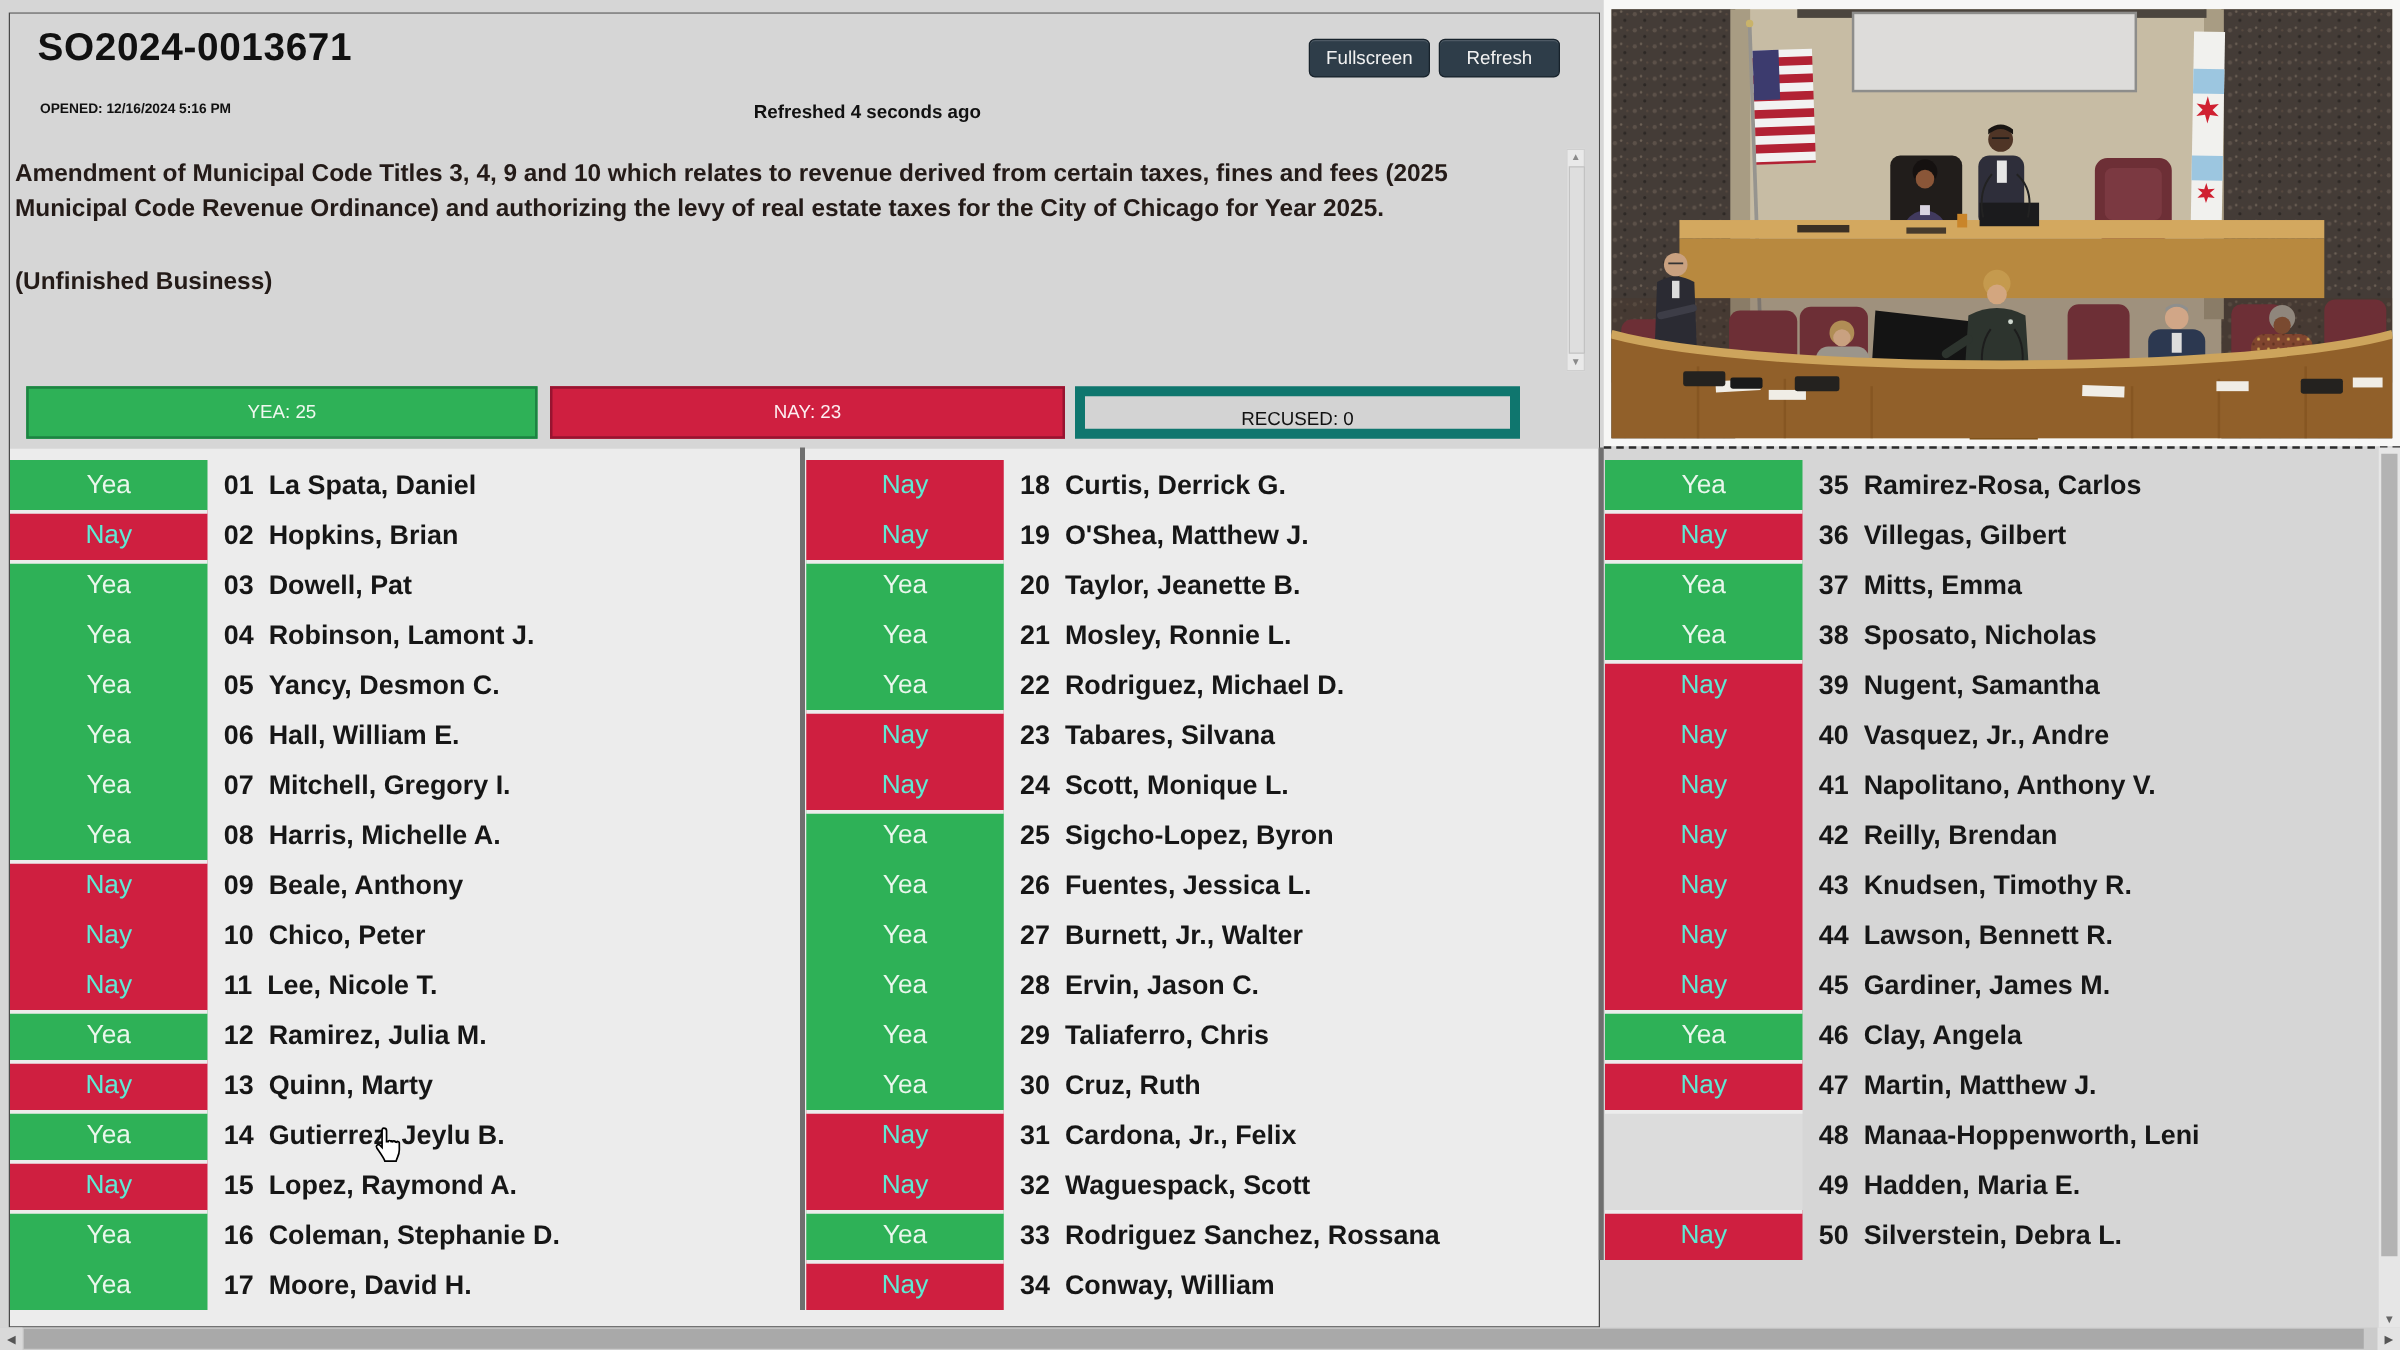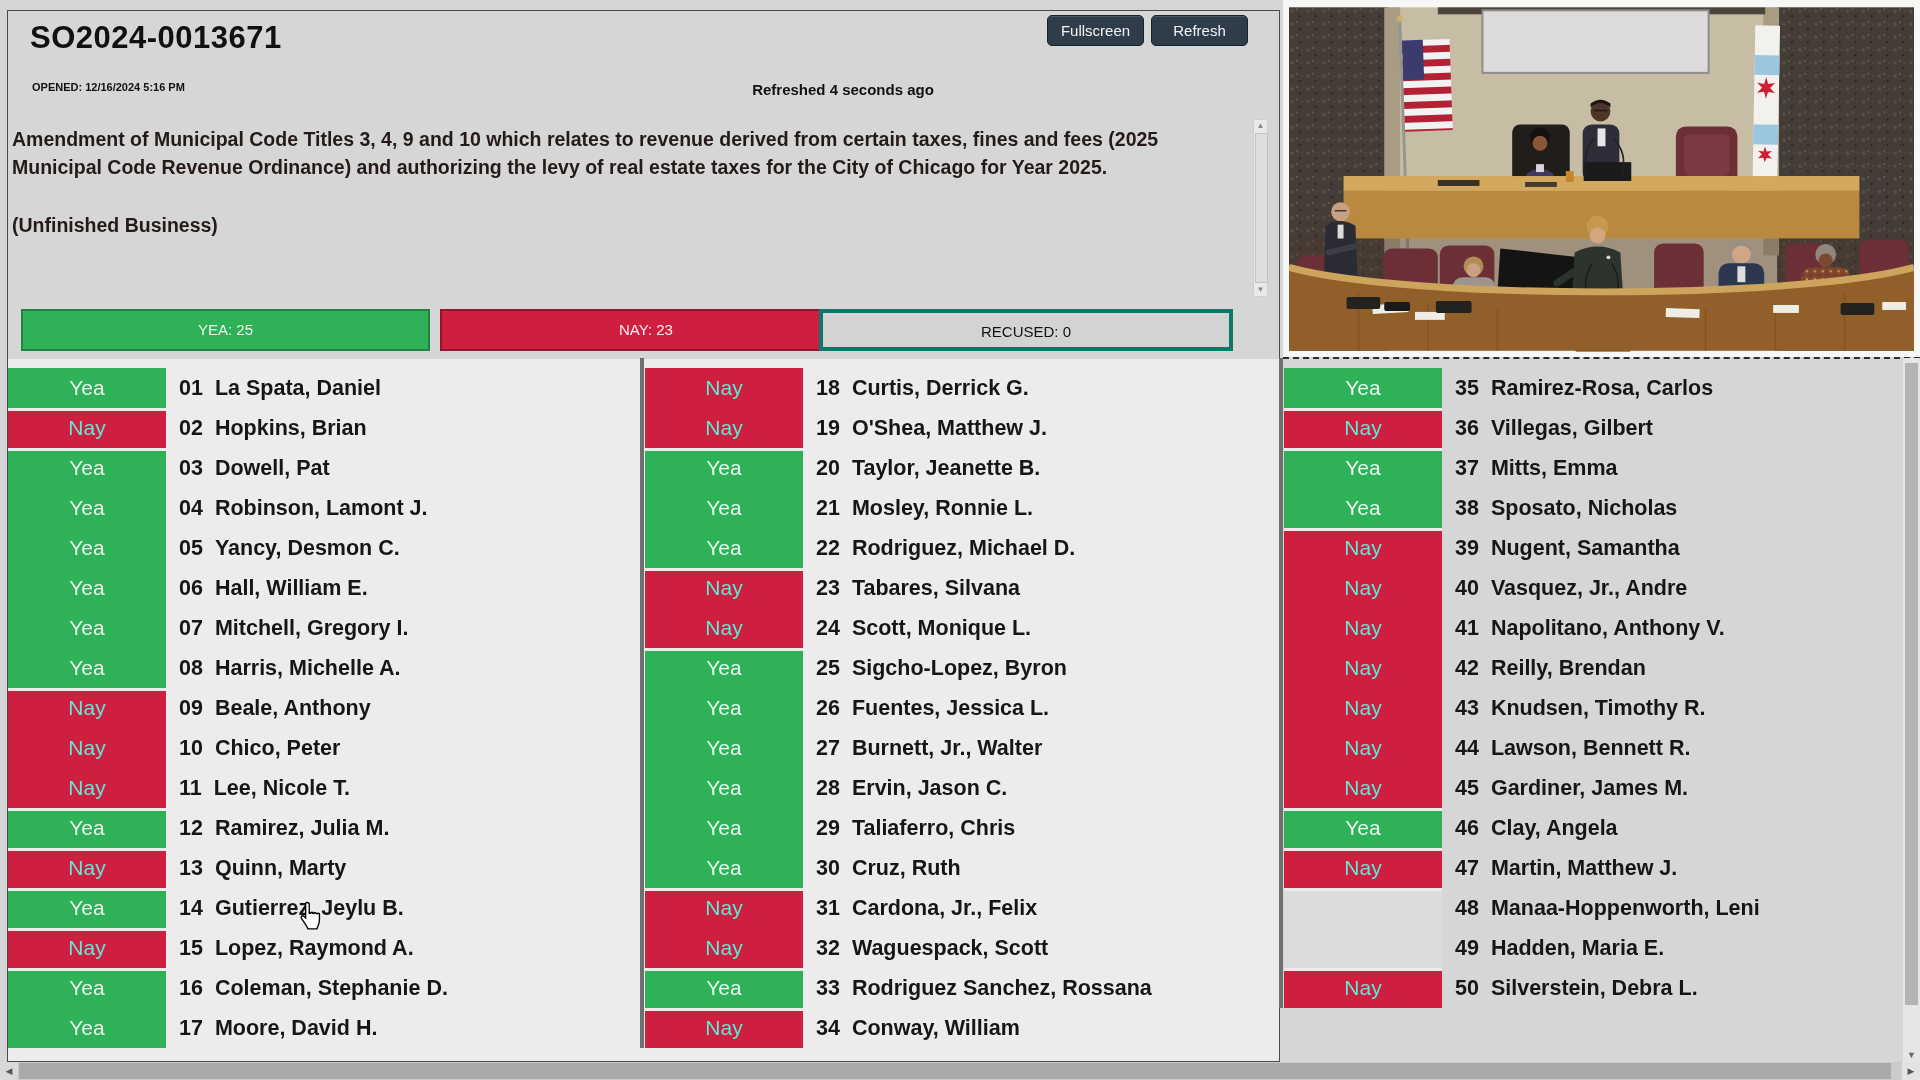--- a/index.html
+++ b/index.html
@@ -10,44 +10,44 @@
     -webkit-font-smoothing:antialiased;
   }
   
   .main-panel{
     position:absolute;left:7px;top:10px;width:1273px;height:1052px;
     border:1px solid #4a4a4a;background:#ececec;box-sizing:border-box;
   }
   .info-area{position:absolute;left:0;top:0;width:100%;height:348px;background:#d6d6d6;}
   .doc-title{position:absolute;left:22px;top:9px;font-size:31px;font-weight:700;color:#111;letter-spacing:.5px;}
   .opened{position:absolute;left:24px;top:70px;font-size:11px;font-weight:700;color:#111;}
-  .refreshed{position:absolute;left:595px;top:70px;width:480px;text-align:center;font-size:15px;font-weight:700;color:#111;}
+  .refreshed{position:absolute;left:595px;top:70px;width:480px;font-size:15px;font-weight:700;color:#111;}
   .btn{
-    position:absolute;top:4px;height:31px;min-width:97px;
+    position:absolute;top:20px;height:31px;min-width:97px;
     background:#2e3d49;border:1px solid #17222b;border-radius:5px;
     color:#f2f2f2;font-size:15px;font-weight:400;text-align:center;line-height:29px;
     box-shadow:inset 0 1px 0 rgba(255,255,255,.15);cursor:pointer;box-sizing:border-box;padding:0 10px;
   }
   .btn-fullscreen{left:1039px;}
   .btn-refresh{left:1143px;}
   .description{position:absolute;left:4px;top:114px;width:1230px;color:#241b18;}
   .description .body{font-size:19.5px;font-weight:700;line-height:28px;}
   .description .note{font-size:19.5px;font-weight:700;line-height:28px;margin-top:30px;}
   
   .desc-scroll{position:absolute;left:1245px;top:108px;width:15px;height:178px;background:#e9e9e9;border:1px solid #cfcfcf;box-sizing:border-box;}
   .desc-scroll .arr{position:absolute;left:0;width:100%;text-align:center;font-size:8px;color:#8a8a8a;line-height:12px;cursor:pointer;}
   .desc-scroll .arr.up{top:0;}
   .desc-scroll .arr.down{bottom:0;}
   .desc-scroll .thumb{position:absolute;left:1px;top:13px;width:11px;height:148px;background:#dedede;border:1px solid #c2c2c2;cursor:pointer;}
   
   .sum-bar{position:absolute;top:298px;height:42px;box-sizing:border-box;
     font-size:15px;font-weight:400;text-align:center;line-height:38px;}
   .sum-yea{left:13px;width:409px;background:var(--yea-color);border:2px solid #1d8342;color:#eef8ef;}
   .sum-nay{left:432px;width:412px;background:var(--nay-color);border:2px solid #971430;color:#fdeef1;}
-  .sum-recused{left:811px;width:414px;background:var(--none-bar-color);border:4px solid #0f766e;color:#111;}
+  .sum-recused{left:852px;width:356px;background:var(--none-bar-color);border:8px solid #0f766e;color:#111;}
   
   .roll-call{position:absolute;left:0;top:358px;width:1552px;height:704px;}
   .vote-col{position:absolute;top:0;padding-top:10px;}
   .col-0{left:8px;}
   .col-1{left:640px;border-left:4px solid #6f6f6f;padding-left:1px;}
   .col-2{left:1279px;border-left:4px solid #6f6f6f;padding-left:1px;}
   .vote-row{display:flex;align-items:center;height:40px;cursor:pointer;}
   .vote-badge{
     width:158px;height:40px;flex:0 0 158px;
     font-size:21px;font-weight:400;text-align:center;line-height:40px;color:#eef6ee;

